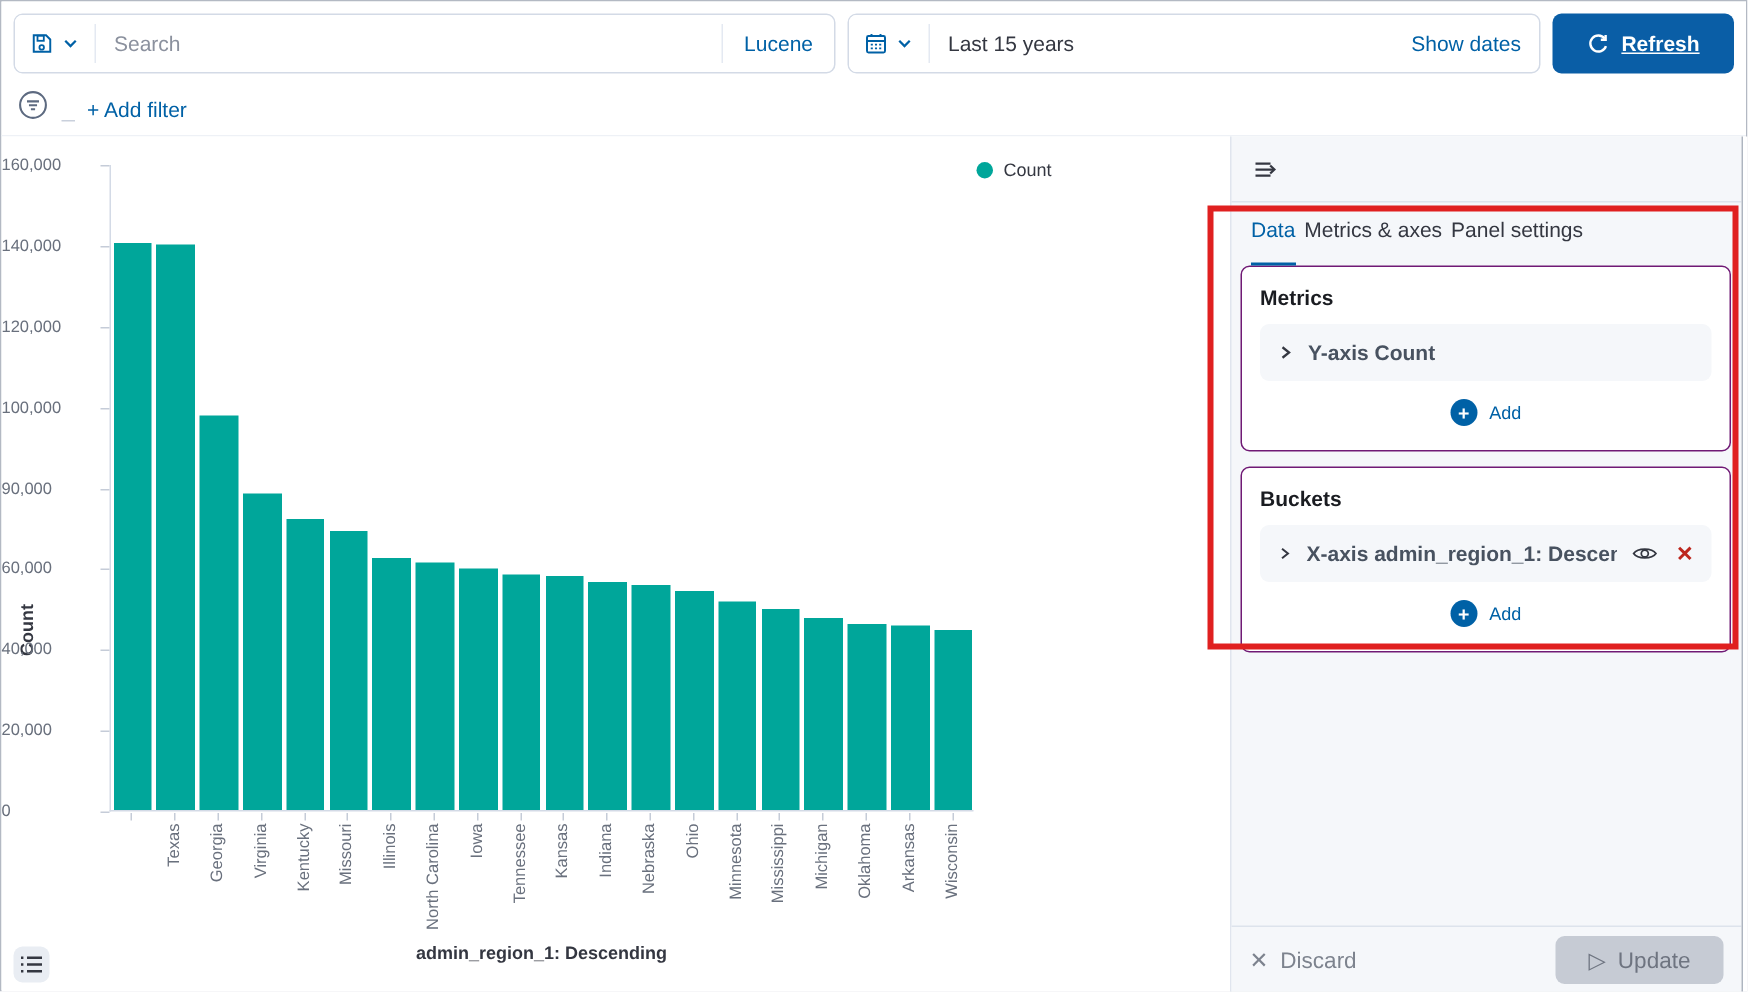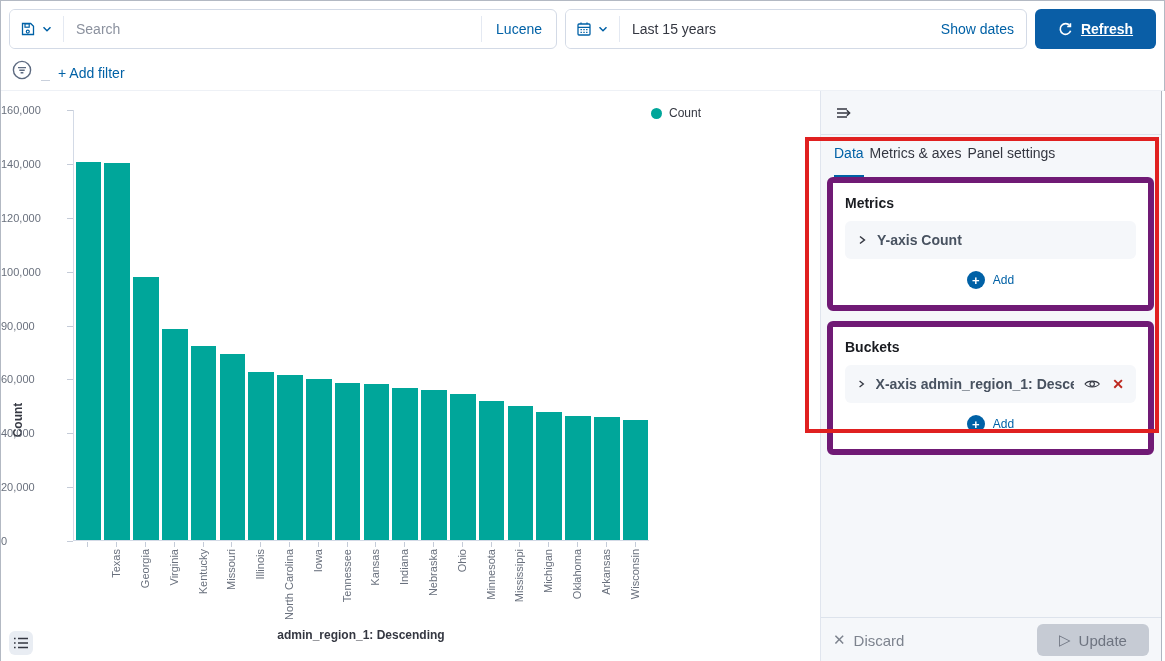--- a/index.html
+++ b/index.html
@@ -42,21 +42,21 @@
 
   
   .side-panel { position:absolute; left:819px; top:90px; width:341px; height:571px; background:#f5f7fa; border-left:1px solid #e0e5ee; }
   .right-strip { position:absolute; left:1160px; top:90px; width:5px; height:571px; background:#fff; border-left:1px solid #aeb5c0; }
   .panel-header { height:44px; display:flex; align-items:center; justify-content:space-between; padding:0 12px 0 13px; border-bottom:1px solid #dde3ec; }
   .panel-title { font-size:16px; font-weight:700; color:#1a1c21; }
   .icon-btn { background:none; border:none; cursor:pointer; display:flex; align-items:center; padding:2px; }
   .tabs { display:flex; gap:6px; padding:10px 13px 0 13px; height:42px; }
   .tab { font-size:14px; color:#343741; cursor:pointer; padding-bottom:9px; border-bottom:2px solid transparent; }
   .tab.active { color:#0061a6; border-bottom-color:#0061a6; }
-  .card { background:#fff; border:6px solid #701a75; border-radius:6px; margin:0 7px 10px 6px; padding:12px; }
+  .card { background:#fff; border:1px solid #701a75; border-radius:6px; margin:0 7px 10px 6px; padding:12px; }
   .card-title { font-size:14px; font-weight:700; color:#1a1c21; margin-bottom:10px; }
   .agg-row { background:#f5f7fa; border-radius:6px; height:38px; display:flex; align-items:center; gap:10px; padding:0 12px; cursor:pointer;font-weight:bold; }
   .agg-label { font-size:14px; color:#485260; flex:1 1 auto; white-space:nowrap; overflow:hidden; }
   .add-row { display:flex; align-items:center; justify-content:center; gap:8px; padding:12px 0 4px 0; cursor:pointer; }
   .plus-circle { width:18px; height:18px; border-radius:50%; background:#0061a6; color:#fff; font-size:13px; font-weight:700; display:flex; align-items:center; justify-content:center; line-height:1; }
   .add-label { font-size:12px; color:#0061a6; }
   .remove-x { color:#bd271e; font-size:14px; cursor:pointer; padding-left:2px; }
   .panel-actions { position:absolute; left:0; bottom:0; width:100%; height:45px; border-top:1px solid #dde3ec; background:#f5f7fa; display:flex; align-items:center; justify-content:space-between; padding:0 12px; }
   .discard { display:flex; align-items:center; gap:8px; background:none; border:none; font-family:"Liberation Sans",sans-serif; font-size:15px; color:#7d838e; cursor:pointer; }
   .update-btn { width:112px; height:32px; border:none; border-radius:6px; background:#c6cbd4; color:#6e7480; font-family:"Liberation Sans",sans-serif; font-size:15px; display:flex; align-items:center; justify-content:center; gap:8px; cursor:not-allowed; }

